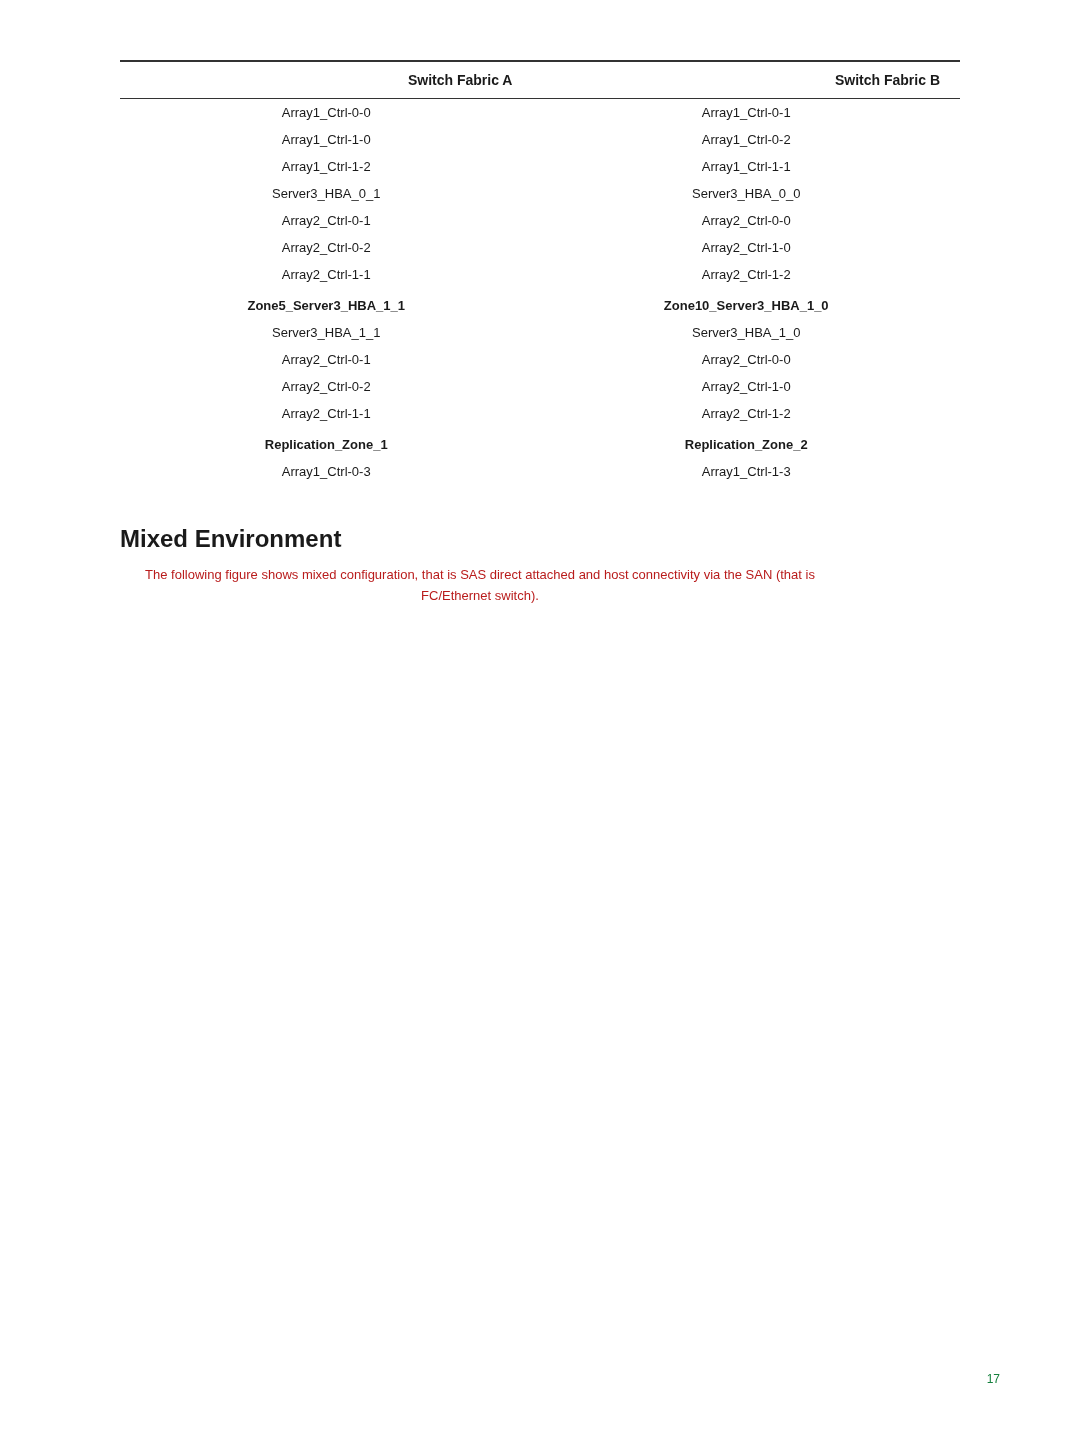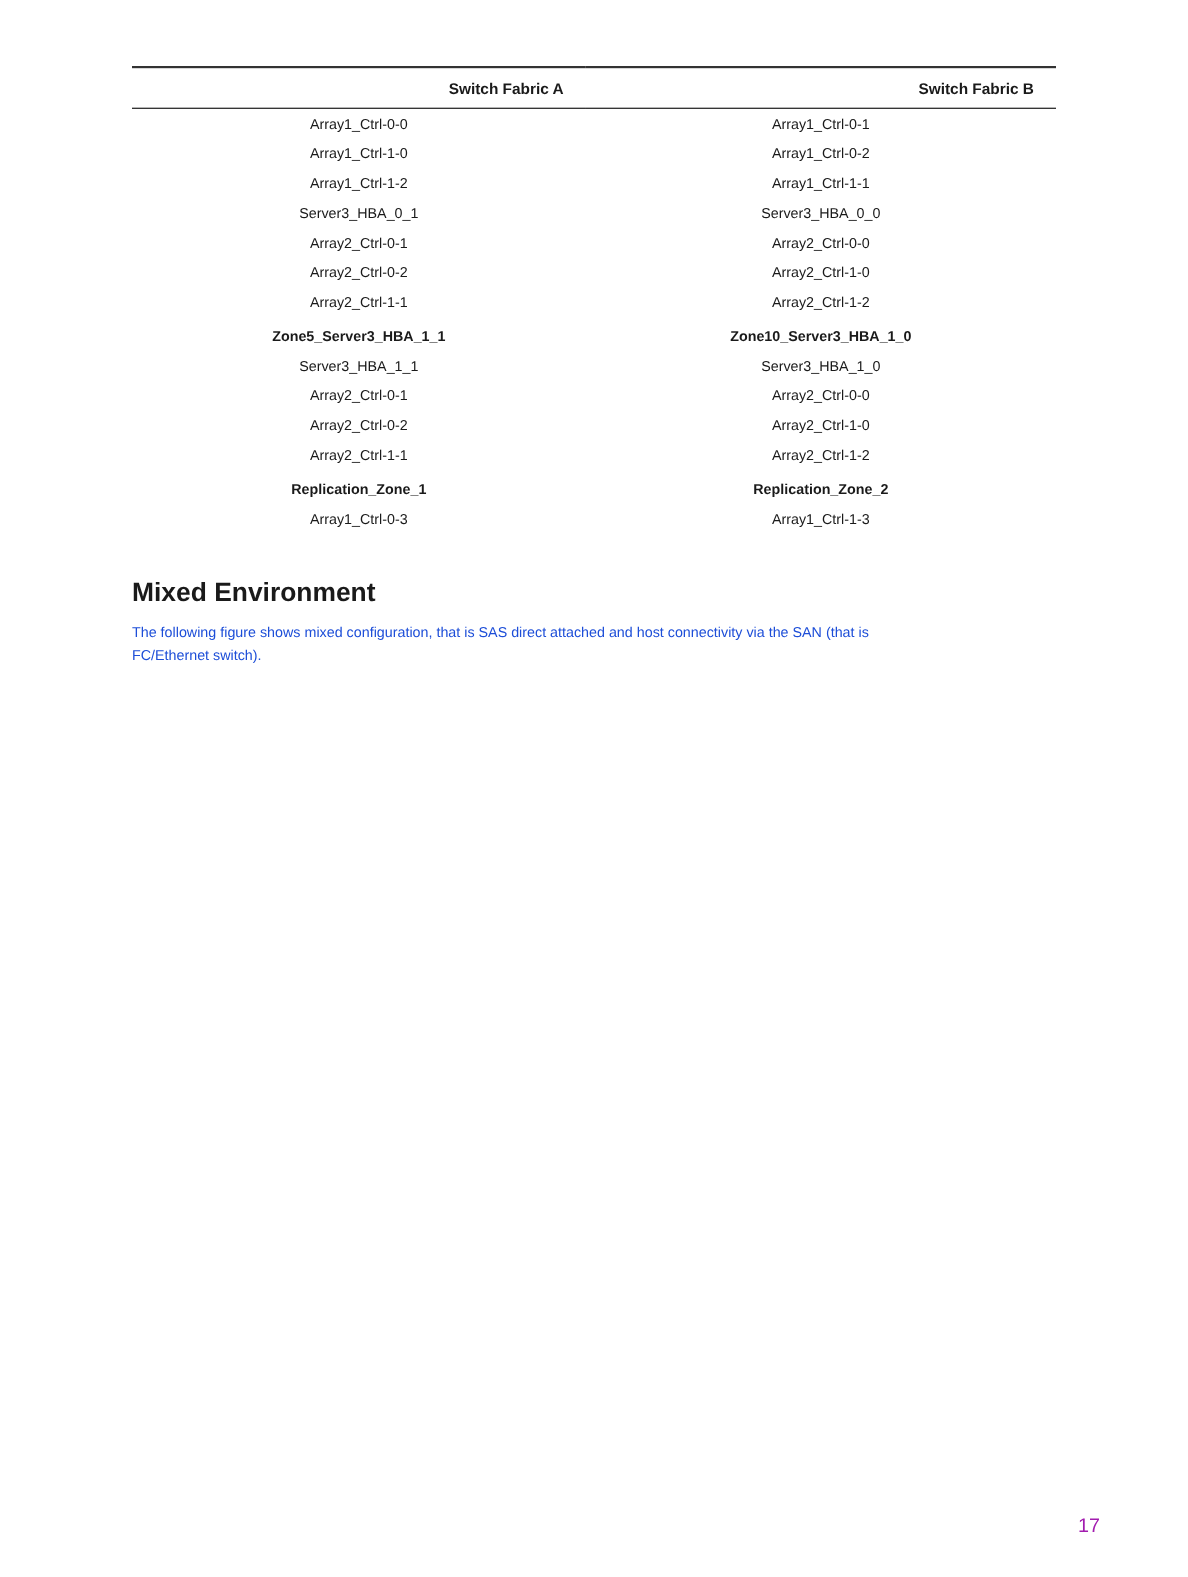--- a/index.html
+++ b/index.html
@@ -54,30 +54,31 @@
     .section-title {
       font-size: 24px;
       font-weight: bold;
       margin-bottom: 12px;
       margin-top: 20px;
     }
 
     .section-body {
       font-size: 13px;
       line-height: 1.6;
-      color: #1d4ed8;
+      color: #b91c1c;
       max-width: 720px;
+      text-align: center;
     }
 
     .page-number {
       position: fixed;
-      bottom: 36px;
+      bottom: 48px;
       right: 80px;
-      font-size: 18px;
-      color: #a21caf;
+      font-size: 12px;
+      color: #15803d;
     }
   </style>
 </head>
 <body>
 
 <div class="table-container">
   <table>
     <thead>
       <tr>
         <th>Switch Fabric A</th>

